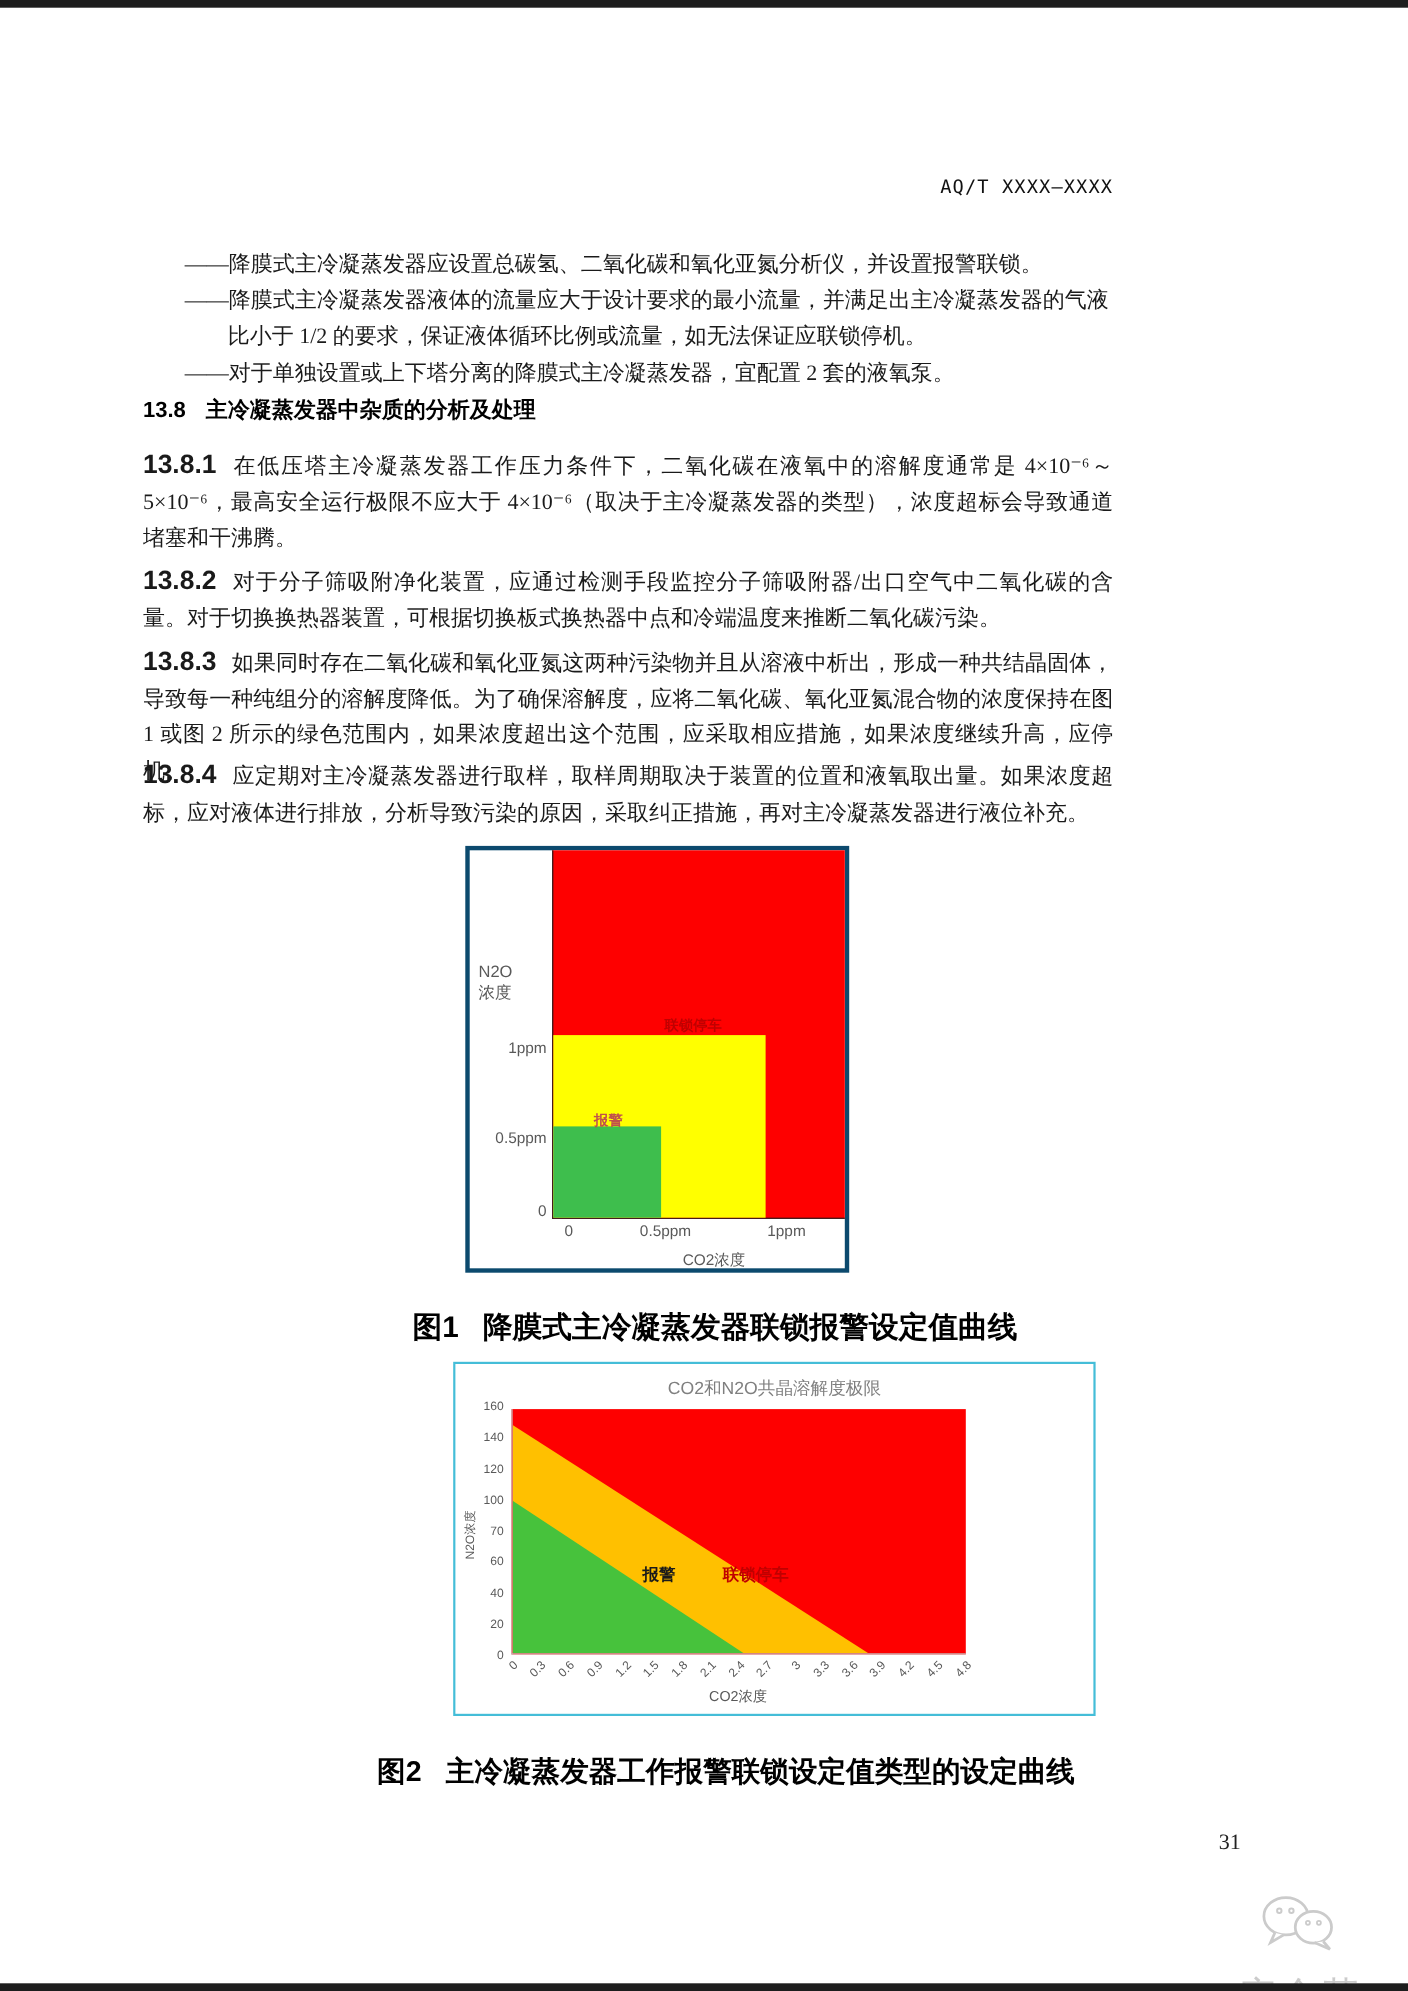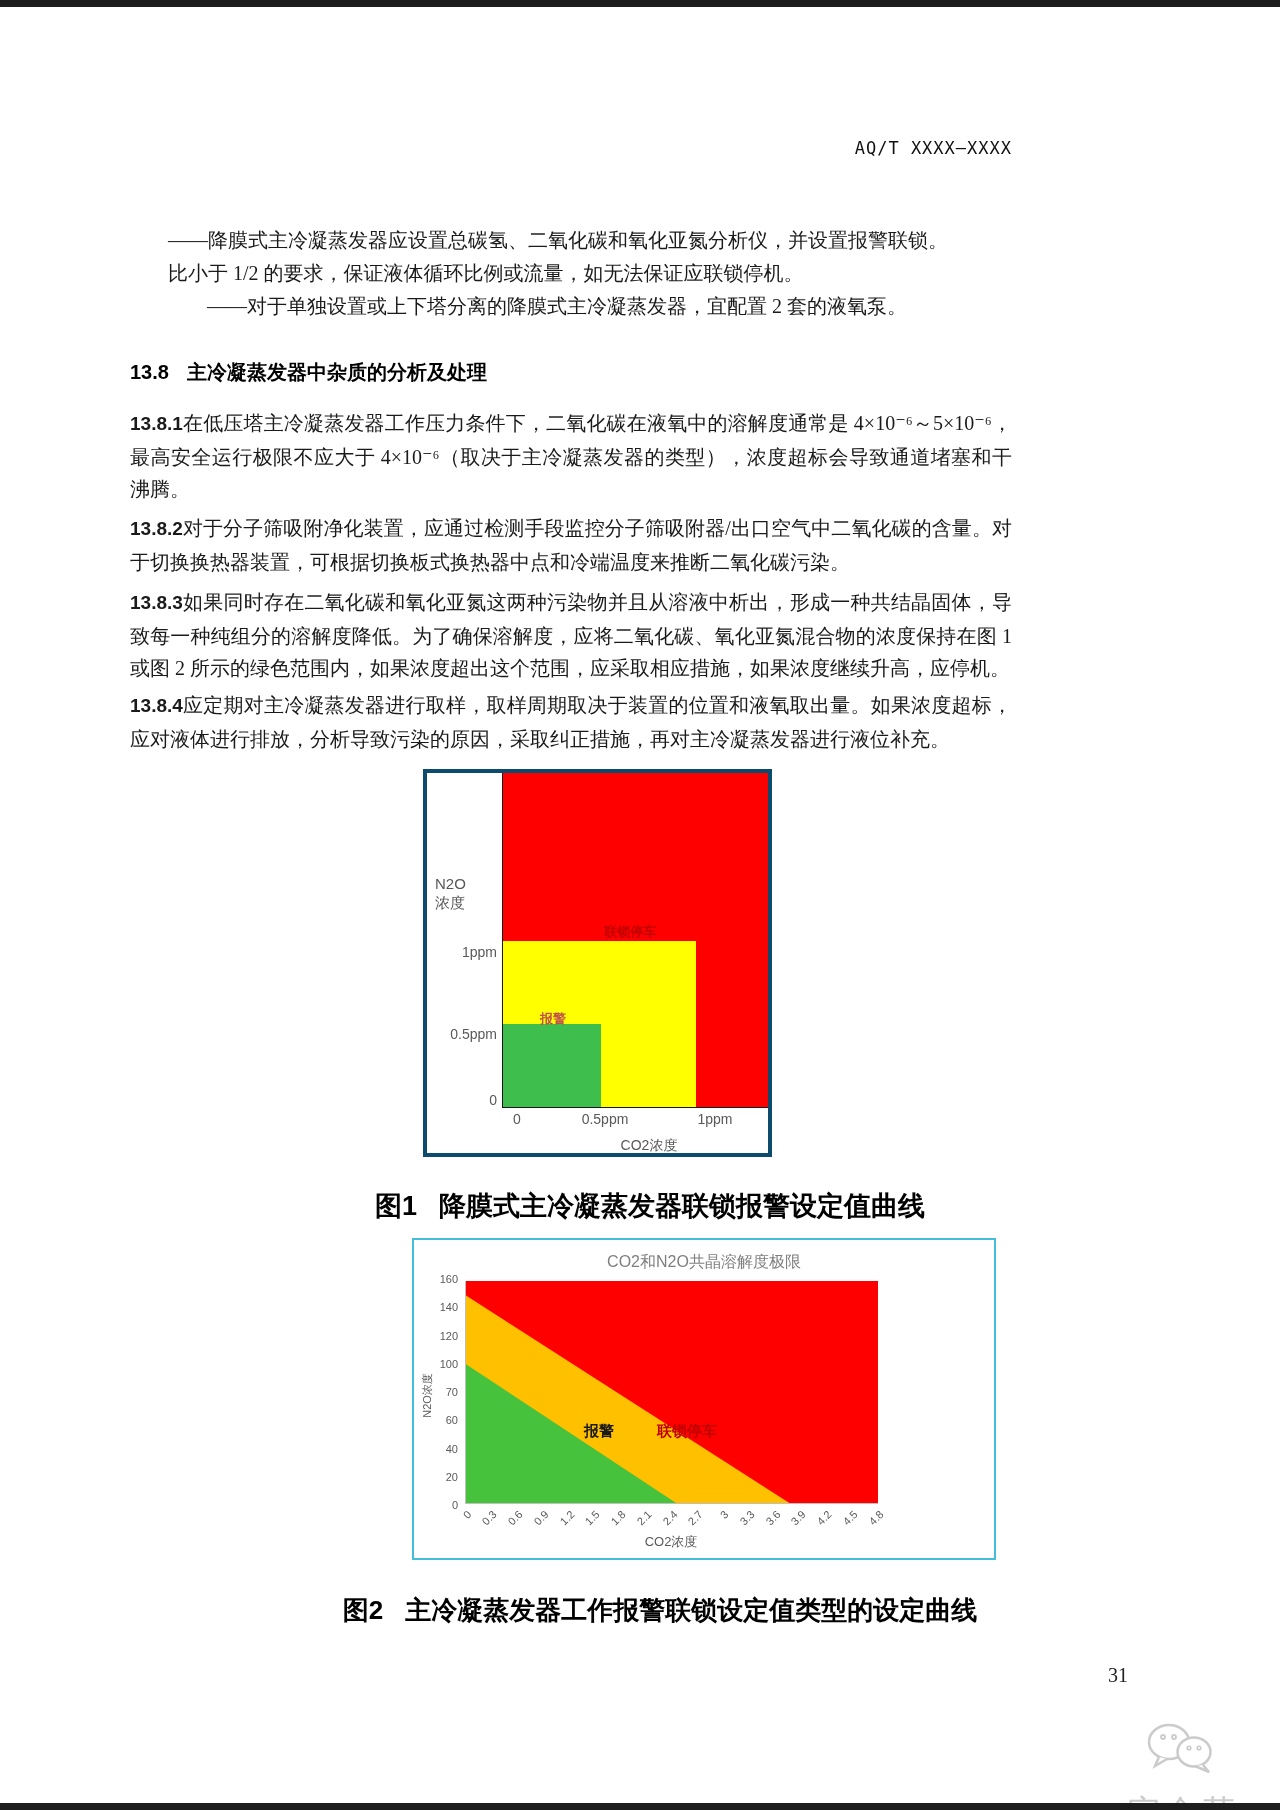--- a/index.html
+++ b/index.html
@@ -6,21 +6,21 @@
   body{
     width:1280px;height:1810px;position:relative;background:#ffffff;
     font-family:"Liberation Serif","DejaVu Serif",serif;color:#1a1a1a;
     overflow:hidden;
   }
   .edge{position:absolute;left:0;right:0;height:7px;background:#1d1d1d;}
   .edge.top{top:0;} .edge.bottom{bottom:0;}
 
   
   .doc-header{
-    position:absolute;top:138px;right:268px;
+    position:absolute;top:160px;right:268px;
     font-family:"DejaVu Sans Mono","Liberation Mono",monospace;
     font-size:17px;letter-spacing:1px;color:#111;
   }
 
   
   .bullets{
     position:absolute;left:168px;top:224px;width:848px;
     font-size:20px;line-height:33px;
   }
   .bullets > div:nth-child(3){padding-left:39px;}
@@ -33,21 +33,21 @@
   }
   .sec-heading .num{margin-right:18px;}
 
   
   .para{
     position:absolute;left:130px;width:882px;
     font-size:20px;line-height:32.5px;text-align:justify;
   }
   .para .num{
     font-family:"Liberation Sans","DejaVu Sans",sans-serif;
-    font-weight:bold;font-size:19px;
+    font-weight:bold;font-size:24px;margin-right:14px;
   }
   #p1{top:407px;} #p2{top:512px;} #p3{top:586px;} #p4{top:689px;}
 
   
   #fig1{
     position:absolute;left:423px;top:769px;width:349px;height:388px;
     border:4px solid #0c4a6e;background:#fff;box-sizing:border-box;
   }
   .f1-ylab{
     position:absolute;left:8px;top:101px;font-family:"Liberation Sans",sans-serif;
@@ -154,20 +154,21 @@
 </style>
 </head>
 <body>
 
 <div class="edge top"></div>
 
 <div class="doc-header">AQ/T XXXX—XXXX</div>
 
 <div class="bullets">
     <div>——降膜式主冷凝蒸发器应设置总碳氢、二氧化碳和氧化亚氮分析仪，并设置报警联锁。</div>
+    <div>——降膜式主冷凝蒸发器液体的流量应大于设计要求的最小流量，并满足出主冷凝蒸发器的气液</div>
     <div>比小于 1/2 的要求，保证液体循环比例或流量，如无法保证应联锁停机。</div>
     <div>——对于单独设置或上下塔分离的降膜式主冷凝蒸发器，宜配置 2 套的液氧泵。</div>
   </div>
 
 <div class="sec-heading">
   <span class="num">13.8</span><span>主冷凝蒸发器中杂质的分析及处理</span>
 </div>
 
 <div class="para" id="p1">
   <span class="num">13.8.1</span><span>在低压塔主冷凝蒸发器工作压力条件下，二氧化碳在液氧中的溶解度通常是 4×10⁻⁶～5×10⁻⁶，最高安全运行极限不应大于 4×10⁻⁶（取决于主冷凝蒸发器的类型），浓度超标会导致通道堵塞和干沸腾。</span>

